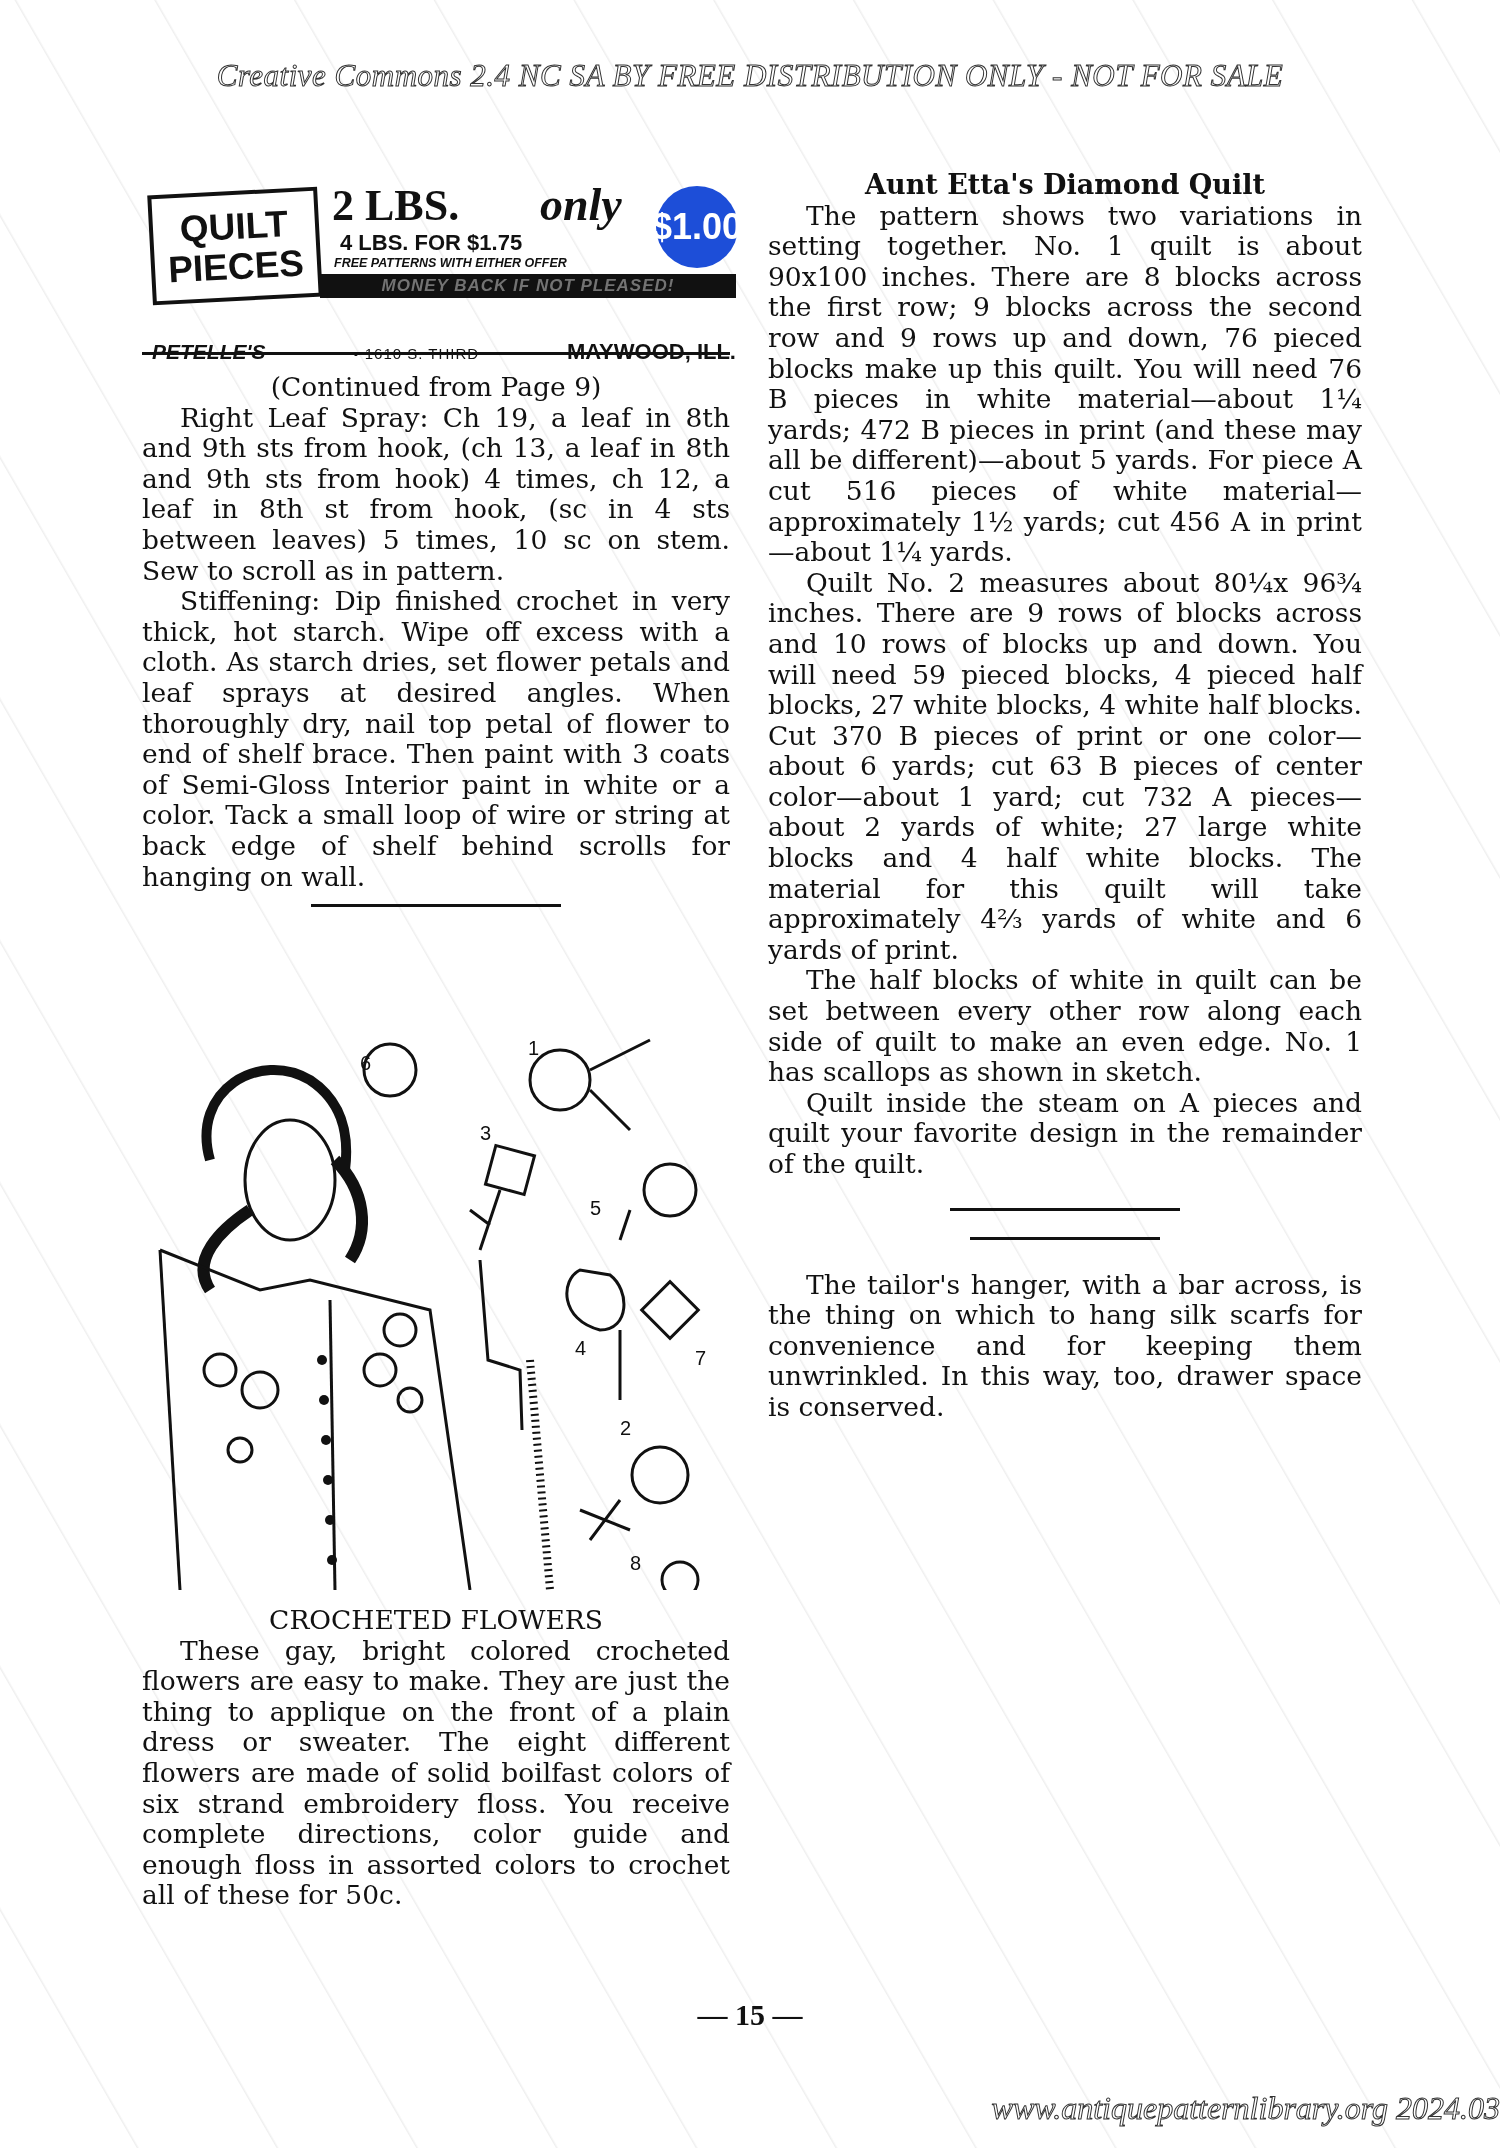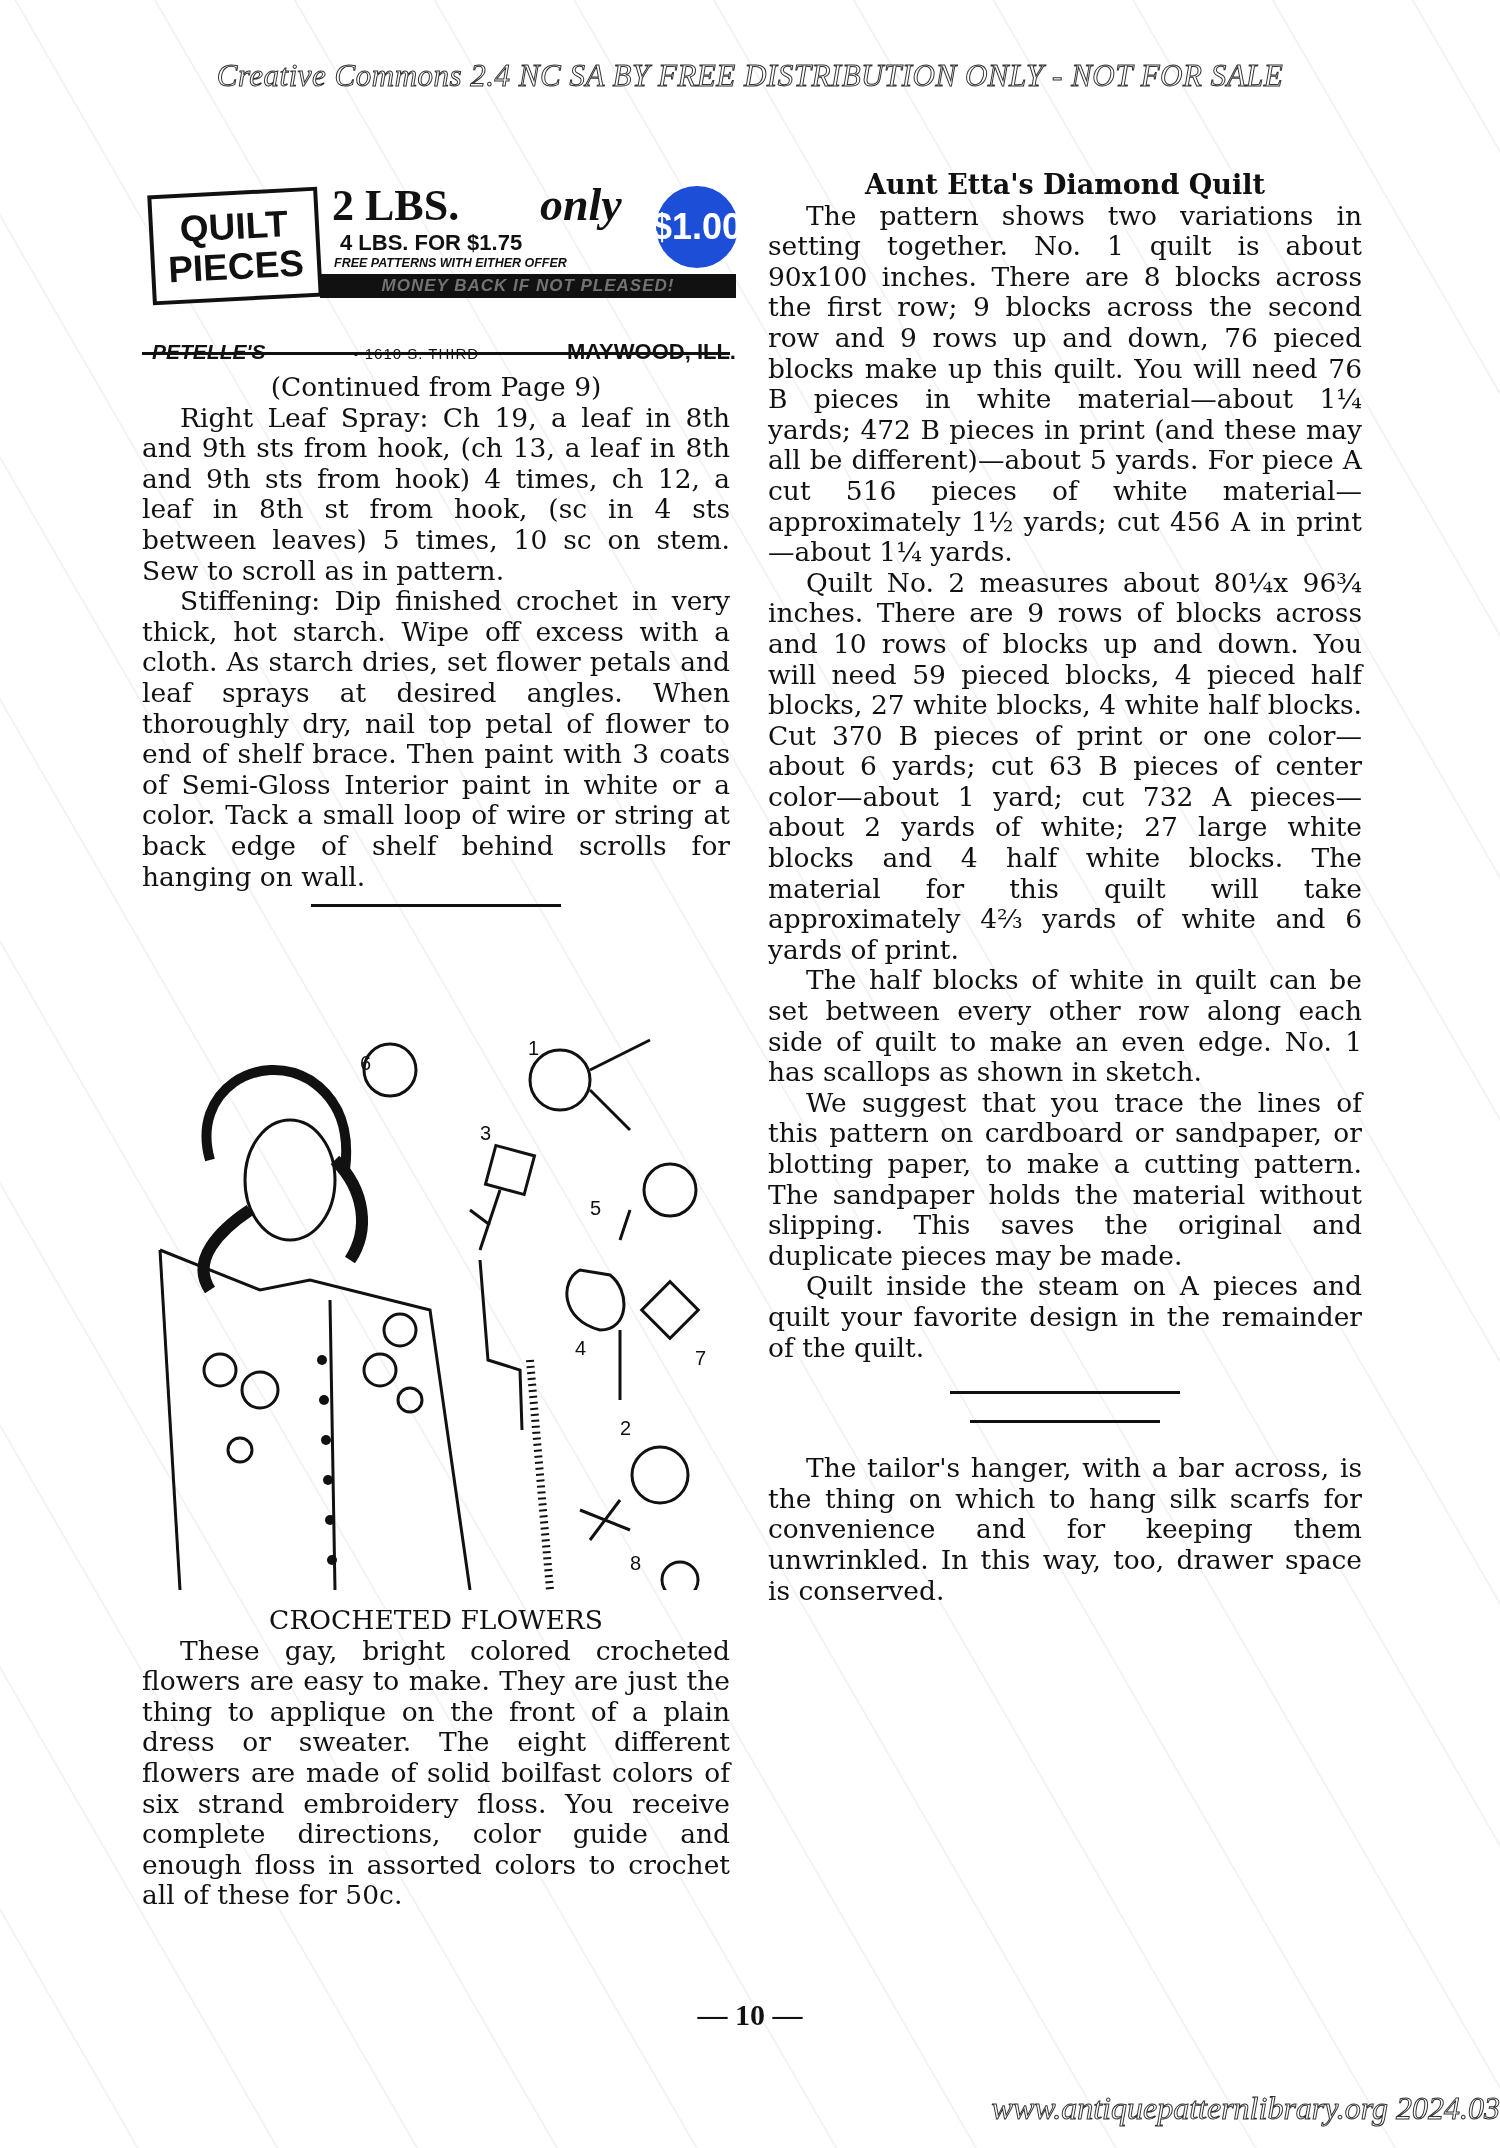--- a/index.html
+++ b/index.html
@@ -129,21 +129,20 @@
 <div class="col col-left" style="top:1605px;">
   <p class="center">CROCHETED FLOWERS</p>
   <p>These gay, bright colored crocheted flowers are easy to make. They are just the thing to applique on the front of a plain dress or sweater. The eight different flowers are made of solid boilfast colors of six strand embroidery floss. You receive complete directions, color guide and enough floss in assorted colors to crochet all of these for 50c.</p>
 </div>
 
 <div class="col col-right">
   <p class="heading-b">Aunt Etta's Diamond Quilt</p>
   <p>The pattern shows two variations in setting together. No. 1 quilt is about 90x100 inches. There are 8 blocks across the first row; 9 blocks across the second row and 9 rows up and down, 76 pieced blocks make up this quilt. You will need 76 B pieces in white material—about 1¼ yards; 472 B pieces in print (and these may all be different)—about 5 yards. For piece A cut 516 pieces of white material—approximately 1½ yards; cut 456 A in print—about 1¼ yards.</p>
   <p>Quilt No. 2 measures about 80¼x 96¾ inches. There are 9 rows of blocks across and 10 rows of blocks up and down. You will need 59 pieced blocks, 4 pieced half blocks, 27 white blocks, 4 white half blocks. Cut 370 B pieces of print or one color—about 6 yards; cut 63 B pieces of center color—about 1 yard; cut 732 A pieces—about 2 yards of white; 27 large white blocks and 4 half white blocks. The material for this quilt will take approximately 4⅔ yards of white and 6 yards of print.</p>
   <p>The half blocks of white in quilt can be set between every other row along each side of quilt to make an even edge. No. 1 has scallops as shown in sketch.</p>
-  <p>We suggest that you trace the lines of this pattern on cardboard or sandpaper, or blotting paper, to make a cutting pattern. The sandpaper holds the material without slipping. This saves the original and duplicate pieces may be made.</p>
   <p>Quilt inside the steam on A pieces and quilt your favorite design in the remainder of the quilt.</p>
   <div class="rule" style="width:230px;margin:28px auto 24px;"></div>
   <div class="rule" style="width:190px;margin:26px auto 30px;"></div>
   <p>The tailor's hanger, with a bar across, is the thing on which to hang silk scarfs for convenience and for keeping them unwrinkled. In this way, too, drawer space is conserved.</p>
 </div>
 
-<div class="page-num">— 10 —</div>
+<div class="page-num">— 15 —</div>
 <div class="footer-wm">www.antiquepatternlibrary.org 2024.03</div>
 
 </body></html>

